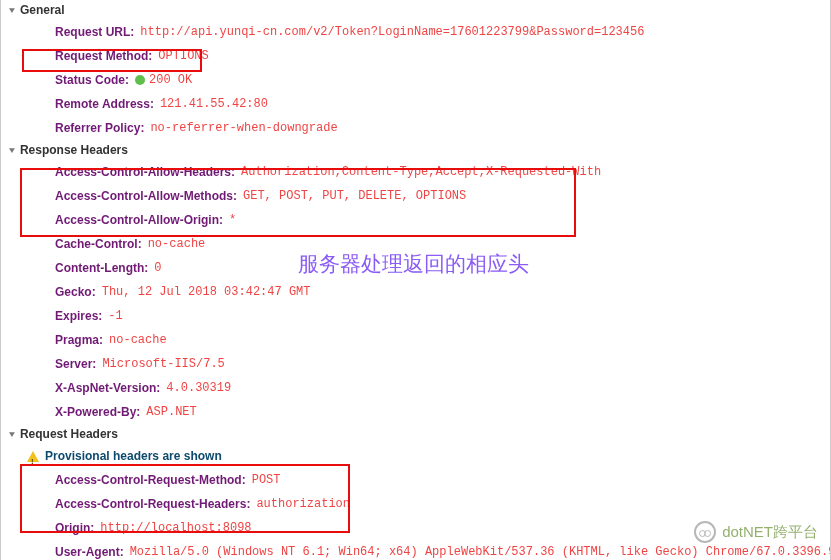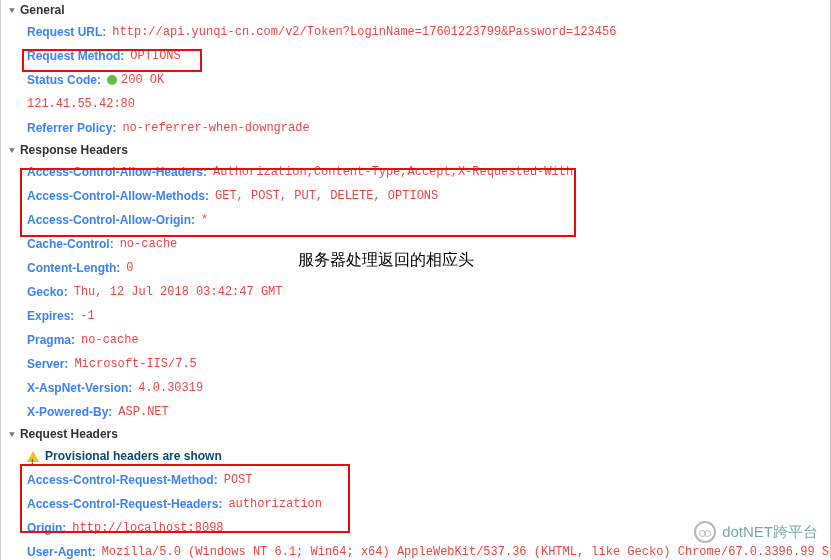--- a/index.html
+++ b/index.html
@@ -36,23 +36,24 @@
     }
     .row {
       display: flex;
       align-items: center;
       padding: 2px 0 2px 26px;
       line-height: 20px;
       min-height: 22px;
     }
     .label {
       font-weight: bold;
-      color: #3b82f6;
+      color: #701a75;
       margin-right: 6px;
       white-space: nowrap;
+      margin-left: 28px;
     }
     .value {
       font-family: Consolas, "Courier New", monospace;
       color: #ef4444;
       font-size: 12px;
       white-space: nowrap;
       overflow: hidden;
     }
     .status-dot {
       display: inline-block;
@@ -85,22 +86,22 @@
       position: absolute;
       border: 2px solid #e80c0c;
       left: 19px;
       top: 464px;
       width: 330px;
       height: 69px;
       pointer-events: none;
     }
     .annotation {
       position: absolute;
-      color: #000000;
-      font-size: 16px;
+      color: #8b5cf6;
+      font-size: 21px;
       font-family: "Microsoft YaHei", sans-serif;
       left: 297px;
       top: 250px;
     }
     .warn-icon {
       display: inline-block;
       width: 0;
       height: 0;
       border-left: 6px solid transparent;
       border-right: 6px solid transparent;
@@ -124,21 +125,21 @@
     }
     .watermark {
       position: absolute;
       right: 12px;
       bottom: 17px;
       display: flex;
       align-items: center;
       opacity: 0.6;
       font-family: "Microsoft YaHei", Arial, sans-serif;
       font-size: 15px;
-      color: #0f766e;
+      color: #4d7c0f;
     }
     .wm-icon {
       width: 22px;
       height: 22px;
       border: 2px solid #888;
       border-radius: 50%;
       margin-right: 6px;
       position: relative;
     }
     .wm-icon::before, .wm-icon::after {
@@ -167,20 +168,21 @@
   </div>
   <div class="row">
     <span class="label">Request Method:</span>
     <span class="value">OPTIONS</span>
   </div>
   <div class="row">
     <span class="label">Status Code:</span>
     <span class="value"><span class="status-dot"></span><span>200 OK</span></span>
   </div>
   <div class="row">
+    <span class="label">Remote Address:</span>
     <span class="value">121.41.55.42:80</span>
   </div>
   <div class="row">
     <span class="label">Referrer Policy:</span>
     <span class="value">no-referrer-when-downgrade</span>
   </div>
 
   <div class="section-header">
     <span class="tri">▼</span>
     <span>Response Headers</span>

